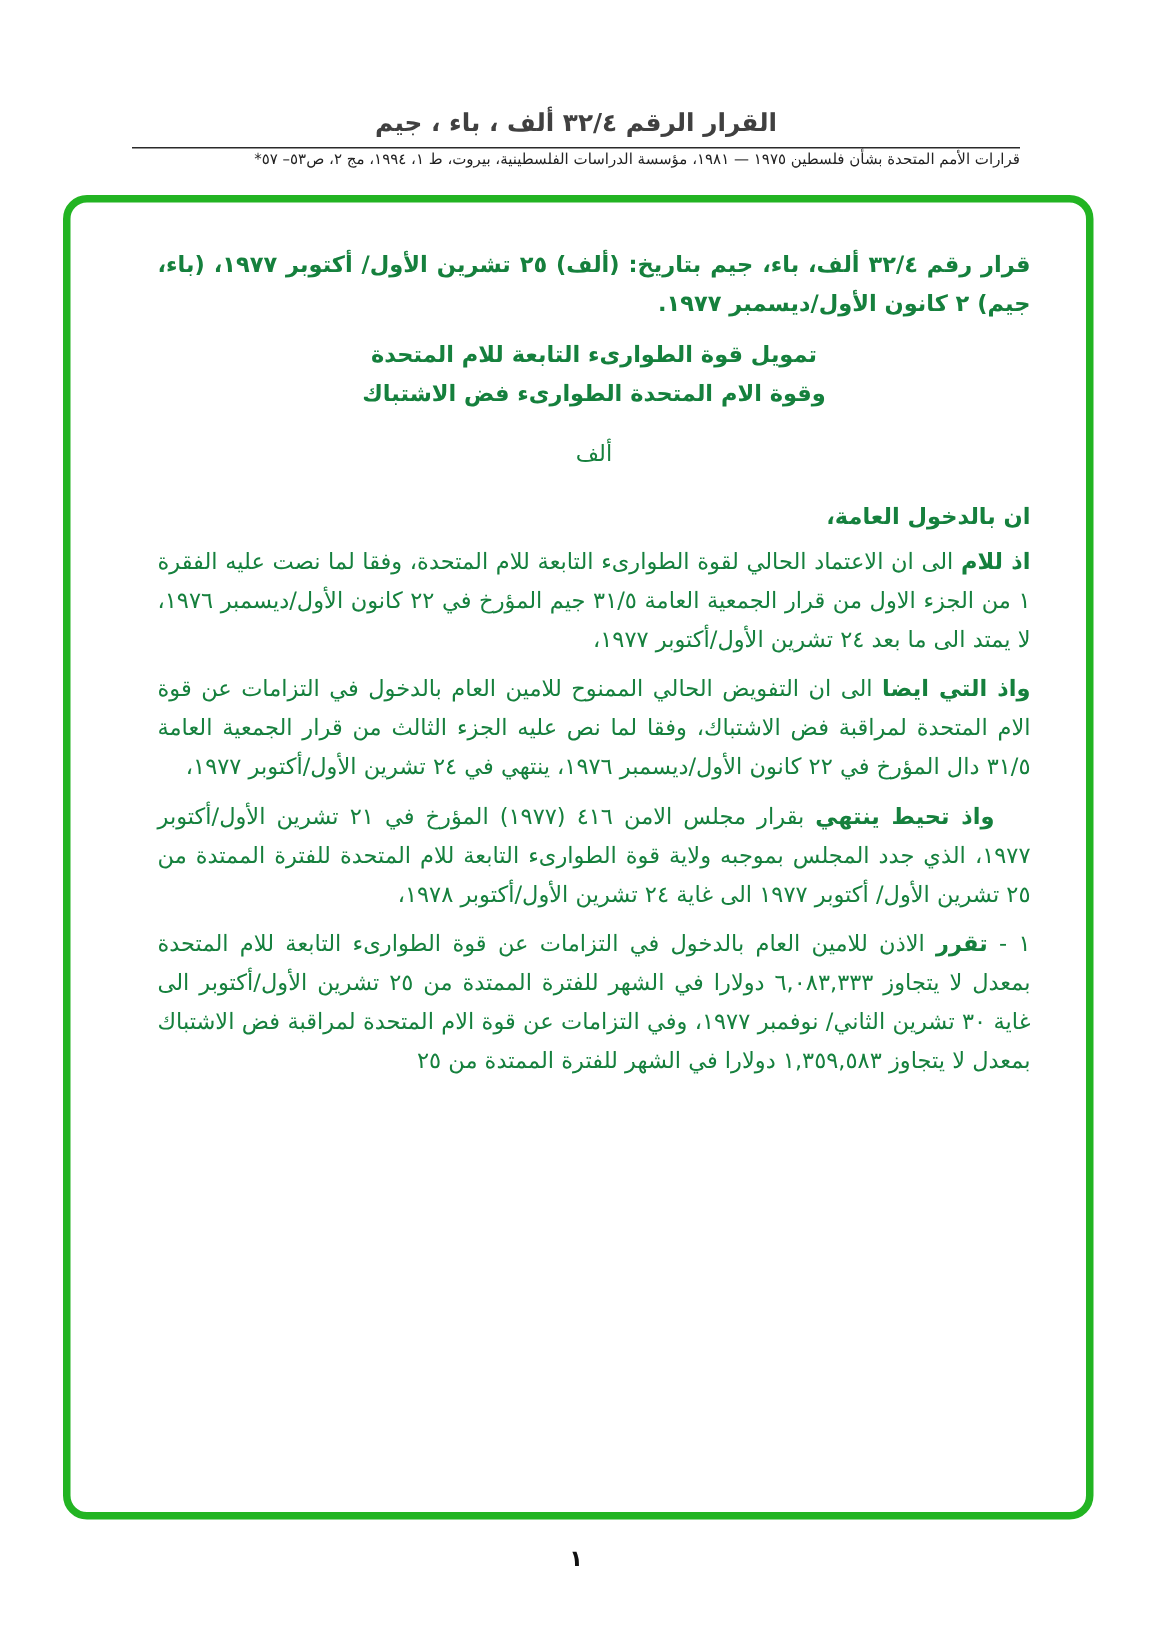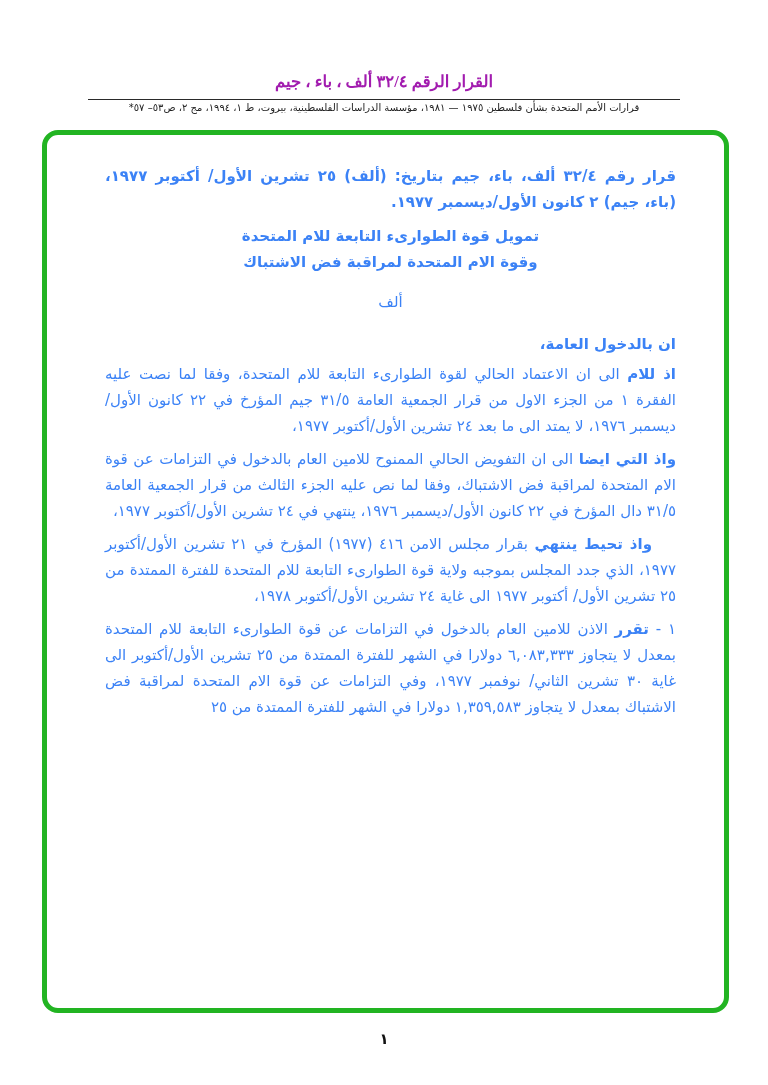--- a/index.html
+++ b/index.html
@@ -23,55 +23,54 @@
     top: 72px;
     left: 88px;
     right: 88px;
     direction: rtl;
     text-align: center;
   }
   .header-title {
     font-size: 16.5px;
     font-weight: bold;
     letter-spacing: 0.2px;
-    color: #a21caf;
-    font-family: Liberation Serif, serif;
+    color: #404040;
   }
   .header-rule {
     margin-top: 7px;
     border-top: 1.6px solid #2a2a2a;
   }
   .header-source {
     margin-top: 2px;
     font-size: 10px;
     color: #222;
     white-space: nowrap;
-    text-align: center;
+    text-align: right;
   }
   
   .green-box {
     position: absolute;
     left: 42px;
     top: 130px;
     width: 687px;
     height: 883px;
     border: 5px solid var(--frame-green, #22b422);
     border-radius: 16px;
     background: #ffffff;
   }
   .doc-body {
     position: absolute;
     top: 28px;
-    right: 48px;
+    right: 37px;
     left: 58px;
     direction: rtl;
     font-size: 15px;
     line-height: 26px;
     text-align: justify;
-    color: #3b82f6;
+    color: #15803d;
   }
   .intro {
     font-weight: bold;
     margin-bottom: 8px;
   }
   .center-bold {
     text-align: center;
     font-weight: bold;
   }
   .section-head {
@@ -111,21 +110,21 @@
     <div class="header-source">قرارات الأمم المتحدة بشأن فلسطين ١٩٧٥ — ١٩٨١، مؤسسة الدراسات الفلسطينية، بيروت، ط ١، ١٩٩٤، مج ٢، ص٥٣– ٥٧*</div>
   </div>
 
   <div class="green-box">
     <div class="doc-body">
 
       <p class="intro">قرار رقم ٣٢/٤ ألف، باء، جيم بتاريخ: (ألف) ٢٥ تشرين الأول/ أكتوبر ١٩٧٧، (باء، جيم) ٢ كانون الأول/ديسمبر ١٩٧٧.</p>
 
       <p class="center-bold">تمويل قوة الطوارىء التابعة للام المتحدة</p>
 
-      <p class="center-bold">وقوة الام المتحدة لمراقبة فض الاشتباك</p>
+      <p class="center-bold">وقوة الام المتحدة الطوارىء فض الاشتباك</p>
 
       <p class="section-head">ألف</p>
 
       <p class="opening">ان بالدخول العامة،</p>
 
       <p class="para"><span class="prefix"></span><span class="lead">اذ للام</span><span class="rest"> الى ان الاعتماد الحالي لقوة الطوارىء التابعة للام المتحدة، وفقا لما نصت عليه الفقرة ١ من الجزء الاول من قرار الجمعية العامة ٣١/٥ جيم المؤرخ في ٢٢ كانون الأول/ديسمبر ١٩٧٦، لا يمتد الى ما بعد ٢٤ تشرين الأول/أكتوبر ١٩٧٧،</span></p>
 
       <p class="para"><span class="prefix"></span><span class="lead">واذ التي ايضا</span><span class="rest"> الى ان التفويض الحالي الممنوح للامين العام بالدخول في التزامات عن قوة الام المتحدة لمراقبة فض الاشتباك، وفقا لما نص عليه الجزء الثالث من قرار الجمعية العامة ٣١/٥ دال المؤرخ في ٢٢ كانون الأول/ديسمبر ١٩٧٦، ينتهي في ٢٤ تشرين الأول/أكتوبر ١٩٧٧،</span></p>
 
       <p class="para indent"><span class="prefix"></span><span class="lead">واذ تحيط ينتهي</span><span class="rest"> بقرار مجلس الامن ٤١٦ (١٩٧٧) المؤرخ في ٢١ تشرين الأول/أكتوبر ١٩٧٧، الذي جدد المجلس بموجبه ولاية قوة الطوارىء التابعة للام المتحدة للفترة الممتدة من ٢٥ تشرين الأول/ أكتوبر ١٩٧٧ الى غاية ٢٤ تشرين الأول/أكتوبر ١٩٧٨،</span></p>

